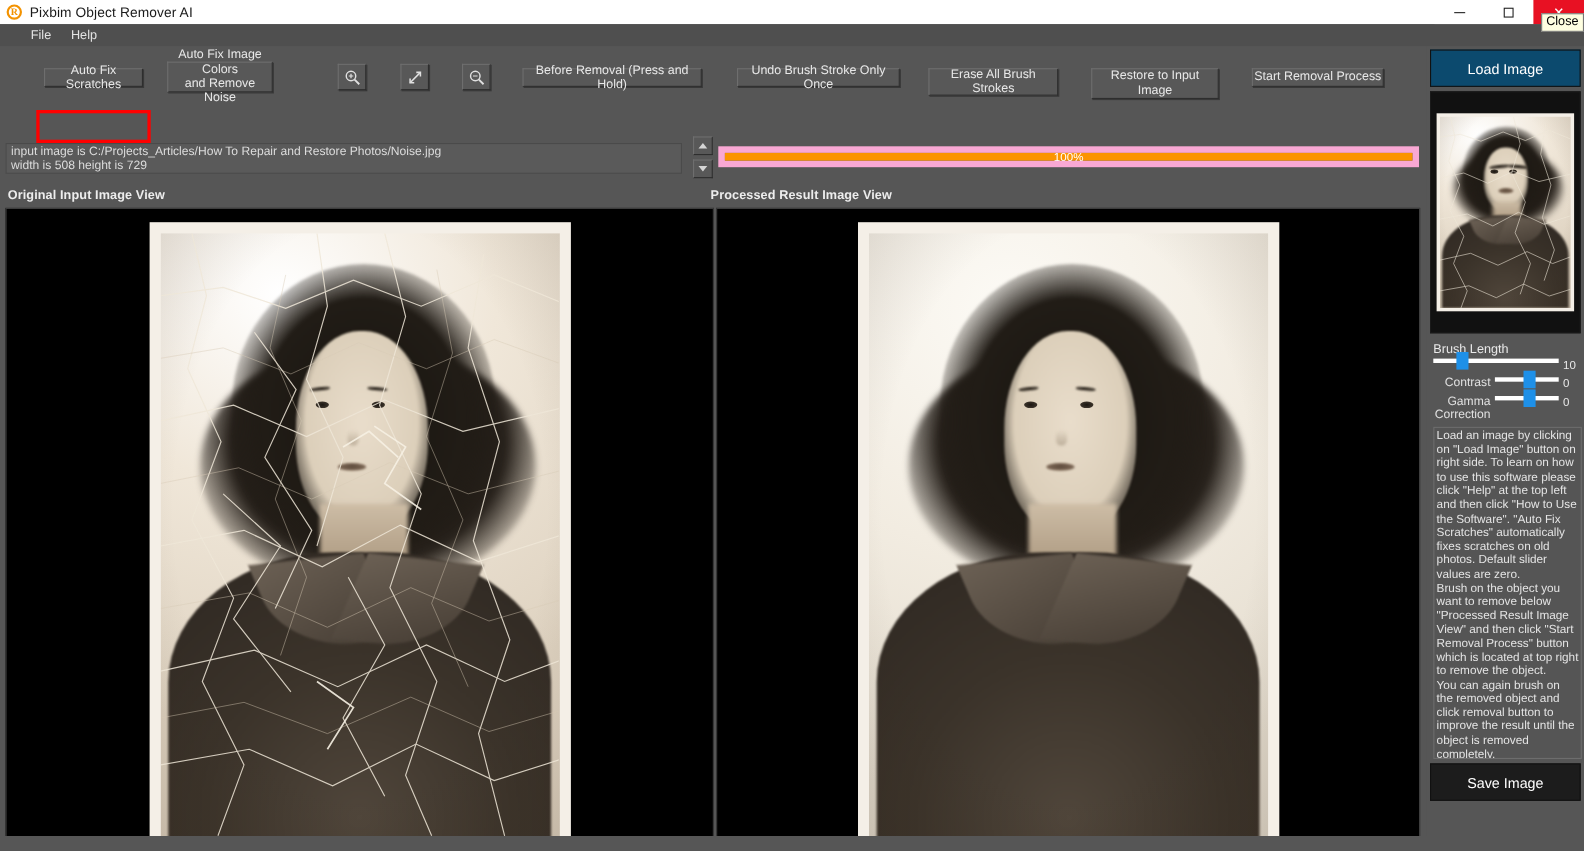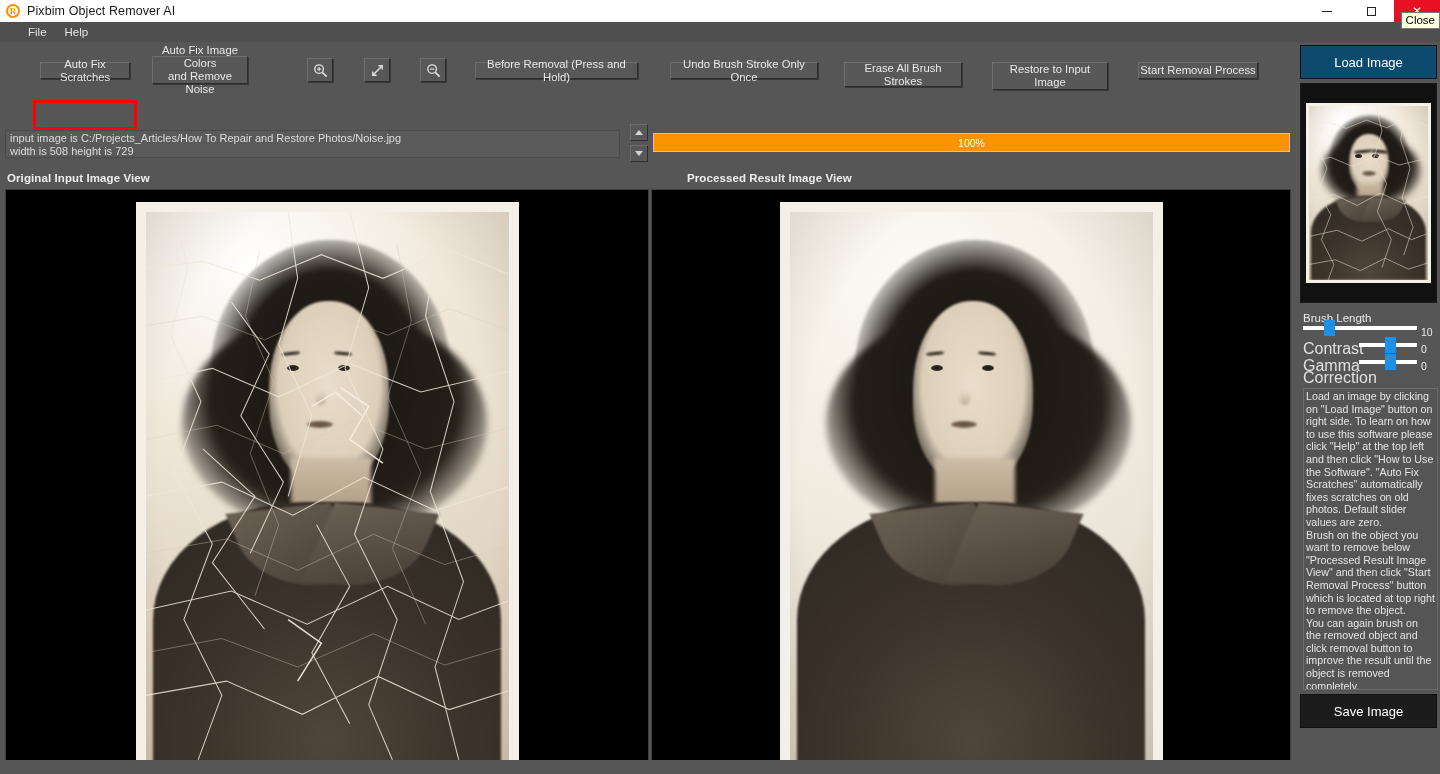--- a/index.html
+++ b/index.html
@@ -87,35 +87,35 @@
   .spin-btn {
     width: 18px; height: 17px; background: #585858;
     border: 1px solid #2e2e2e; border-top-color: #6e6e6e; border-left-color: #6e6e6e;
     display: flex; align-items: center; justify-content: center;
   }
   .arrow-up { width:0;height:0;border-left:4px solid transparent;border-right:4px solid transparent;border-bottom:5px solid #d5d5d5; }
   .arrow-dn { width:0;height:0;border-left:4px solid transparent;border-right:4px solid transparent;border-top:5px solid #d5d5d5; }
 
   .progress-wrap {
     position: absolute; left: 653px; top: 91px; width: 637px; height: 19px;
-    background: #4d4d4d; border: 1px solid #f9a8d4;
+    background: #4d4d4d; border: 6px solid #f9a8d4;
   }
   .progress-fill {
     height: 100%; background: #fb9400; display: flex;
     align-items: center; justify-content: center;
   }
   .progress-text { font-size: 10.5px; color: #ffffff; }
 
   
   .viewlabel {
     position: absolute; top: 130px; font-size: 11.5px; color: #ededed;
     font-weight: bold; letter-spacing: .1px;
   }
   #lbl-orig { left: 7px; }
-  #lbl-proc { left: 687px; }
+  #lbl-proc { left: 646px; }
 
   
   .imgpanel {
     position: absolute; top: 147px; height: 604px; background: #000;
     border: 1px solid #3d3d3d; overflow: hidden;
     display: flex; align-items: center; justify-content: center;
   }
   #panel-orig { left: 5px; width: 644px; }
   #panel-proc { left: 651px; width: 640px; }
 
@@ -218,21 +218,21 @@
   }
   .thumbphoto {
     position: relative; width: 125px; height: 180px; overflow: hidden;
     background: #f4efe7; padding: 3px;
   }
   .thumb-inner { position: relative; width: 100%; height: 100%; overflow: hidden; }
 
   .slider-area { margin-top: 9px; padding: 0 3px; }
   .slider-title { font-size: 11.5px; color: #e9e9e9; margin-bottom: 2px; }
   .slider-row { display: flex; gap: 4px; margin-bottom: 5px; }
-  .slider-label { font-size: 16px; color: #e0e0e0; text-align: right; line-height: 11.5px; }
+  .slider-label { font-size: 11px; color: #e0e0e0; text-align: right; line-height: 11.5px; }
   .track {
     position: relative; height: 4px; background: #ffffff; flex: 1;
   }
   .knob {
     position: absolute; top: -6px; width: 11px; height: 16px; background: #1e90e8;
   }
   .slider-val { font-size: 10.5px; color: #e9e9e9; width: 13px; text-align: left; }
 
   .helpbox {
     margin: 2px 3px 0 3px; width: 135px; height: 302px;

